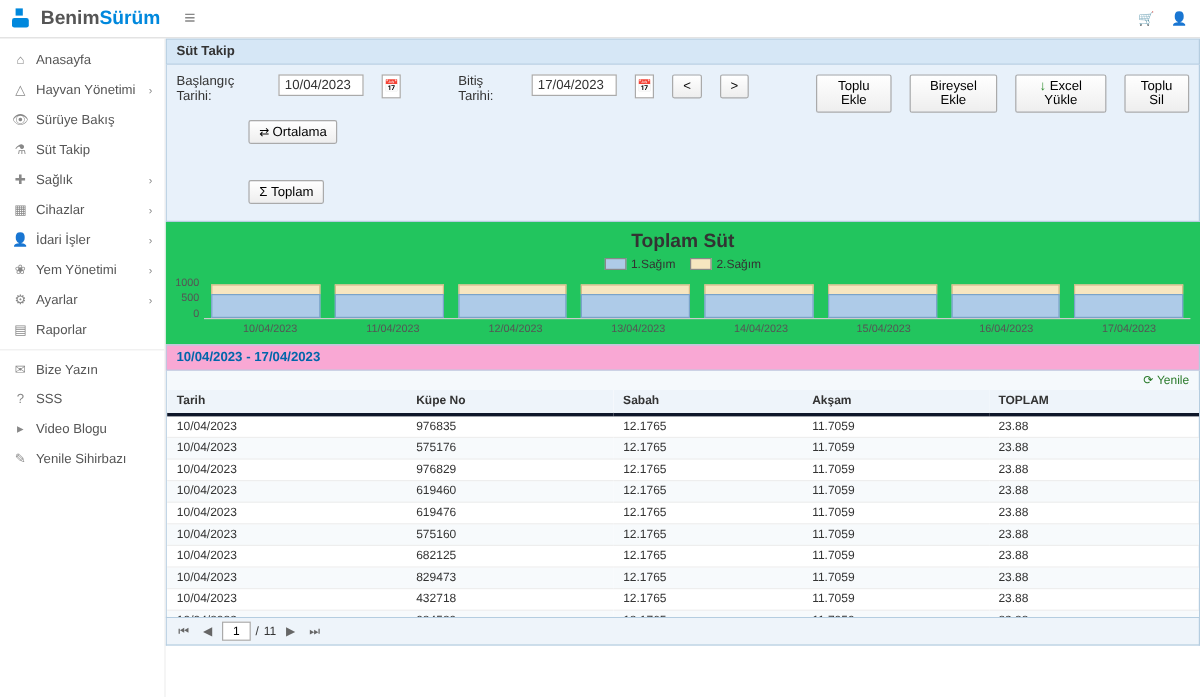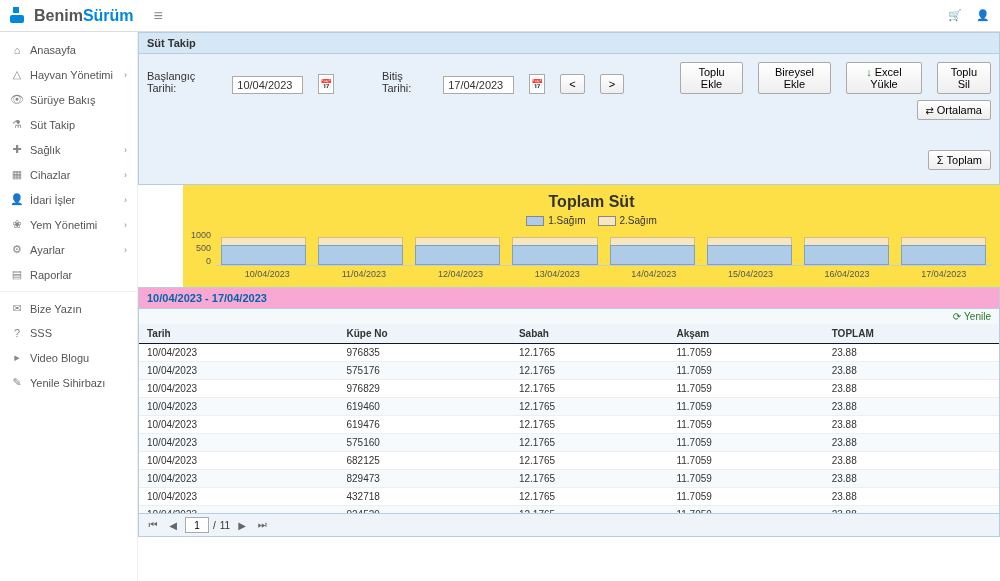--- a/index.html
+++ b/index.html
@@ -15,49 +15,49 @@
 .topbar-right { margin-left:auto; display:flex; gap:14px; color:#888; }
 .layout { display: flex; height: calc(100vh - 32px); }
 .sidebar { width: 138px; border-right: 1px solid #eee; padding: 6px 0; overflow-y:auto; }
 .nav-item { display:flex; align-items:center; padding: 6px 10px; color:#555; cursor:pointer; }
 .nav-icon { width:14px; text-align:center; margin-right:6px; color:#888; font-size:11px; }
 .nav-chevron { margin-left:auto; color:#888; font-size:9px; }
 .nav-sep { height:1px; background:#eee; margin:4px 0; }
 .main { flex:1; display:flex; flex-direction:column; overflow:hidden; }
 .panel-header { background:#d6e7f6; padding:4px 8px; font-weight:bold; font-size:11px; color:#333; border:1px solid #b5cde0; }
 .toolbar { background:#e8f1fa; padding:8px; border:1px solid #b5cde0; border-top:none; }
-.tb-row { display:flex; align-items:flex-end; gap:15px; margin-bottom:6px; }
+.tb-row { display:flex; align-items:flex-start; gap:15px; margin-bottom:6px; }
 .tb-label { font-size:11px; color:#333; }
 .date-input { display:inline-flex; align-items:center; background:#fff; border:1px solid #aaa; padding:2px 4px; font-size:11px; width:80px; }
 .date-btn { background:#fff; border:1px solid #aaa; width:18px; height:20px; display:inline-flex; align-items:center; justify-content:center; font-size:10px; cursor:pointer; }
 .btn { background:linear-gradient(#fff,#eee); border:1px solid #aaa; padding:3px 8px; font-size:11px; cursor:pointer; border-radius:2px; }
 .btn-excel::before { content:'↓'; color:#2a8a2a; font-weight:bold; margin-right:3px; }
 .btn-arrows::before { content:'⇄ '; font-size:10px; }
 .btn-sum::before { content:'Σ '; }
-.chart-area { background:#fde047; padding:4px 8px 8px;margin-left:45px; }
+.chart-area { background:#22c55e; padding:4px 8px 8px; }
 .chart-title { text-align:center; font-size:16px; font-weight:bold; color:#333; margin:4px 0; }
 .legend { display:flex; justify-content:center; gap:12px; font-size:10px; margin-bottom:4px; }
-.leg-item { display:flex; align-items:center; gap:4px; }
+.leg-item { display:flex; align-items:flex-start; gap:4px; }
 .leg-swatch { width:18px; height:10px; border:1px solid #888; }
 .leg1 { background:#aecbe8; }
 .leg2 { background:#f7e6c0; }
 .chart-wrap { display:flex; align-items:flex-end; }
 .y-axis { display:flex; flex-direction:column; justify-content:space-between; height:36px; font-size:9px; color:#555; text-align:right; padding-right:4px; }
 .bars { flex:1; display:flex; height:36px; border-bottom:1px solid #ccc; align-items:flex-end; }
 .bar-group { flex:1; display:flex; flex-direction:column; align-items:stretch; padding:0 6px; }
 .bar-top { height:8px; background:#f7e6c0; border:1px solid #d4bc8a; border-bottom:none; }
 .bar-bot { height:20px; background:#aecbe8; border:1px solid #7aa3c9; }
 .x-labels { display:flex; margin-left:28px; }
 .x-label { flex:1; text-align:center; font-size:9px; color:#555; padding-top:3px; }
 .range-header { background:#f9a8d4; padding:4px 8px; font-weight:bold; font-size:11px; color:#0066aa; border:1px solid #b5cde0; }
 .refresh-row { display:flex; justify-content:flex-end; padding:2px 8px; background:#f5f9fc; border-left:1px solid #b5cde0; border-right:1px solid #b5cde0; }
 .refresh-btn { font-size:10px; color:#2a7a2a; cursor:pointer; display:flex; align-items:center; gap:3px; }
 .table-wrap { border:1px solid #b5cde0; border-top:none; flex:1; overflow:auto; min-height:180px; max-height:190px; }
 table { width:100%; border-collapse:collapse; font-size:10px; }
-thead th { background:#eef4fa; text-align:left; padding:4px 8px; font-weight:bold; border-bottom:1px solid #0f172a; color:#333; position:sticky; top:0; }
+thead th { background:#eef4fa; text-align:left; padding:4px 8px; font-weight:bold; border-bottom:3px solid #0f172a; color:#333; position:sticky; top:0; }
 tbody td { padding:3px 8px; border-bottom:1px solid #eee; color:#333; }
 tbody tr:nth-child(even) { background:#f7fafc; }
 .pager { background:#eef4fa; border:1px solid #b5cde0; border-top:none; padding:3px 6px; display:flex; align-items:center; gap:4px; font-size:10px; }
 .pg-btn { width:16px; height:16px; display:inline-flex; align-items:center; justify-content:center; cursor:pointer; color:#666; }
 .pg-input { width:24px; text-align:center; border:1px solid #aaa; height:16px; font-size:10px; }
 </style>
 </head>
 <body>
 
 <div class="topbar">

